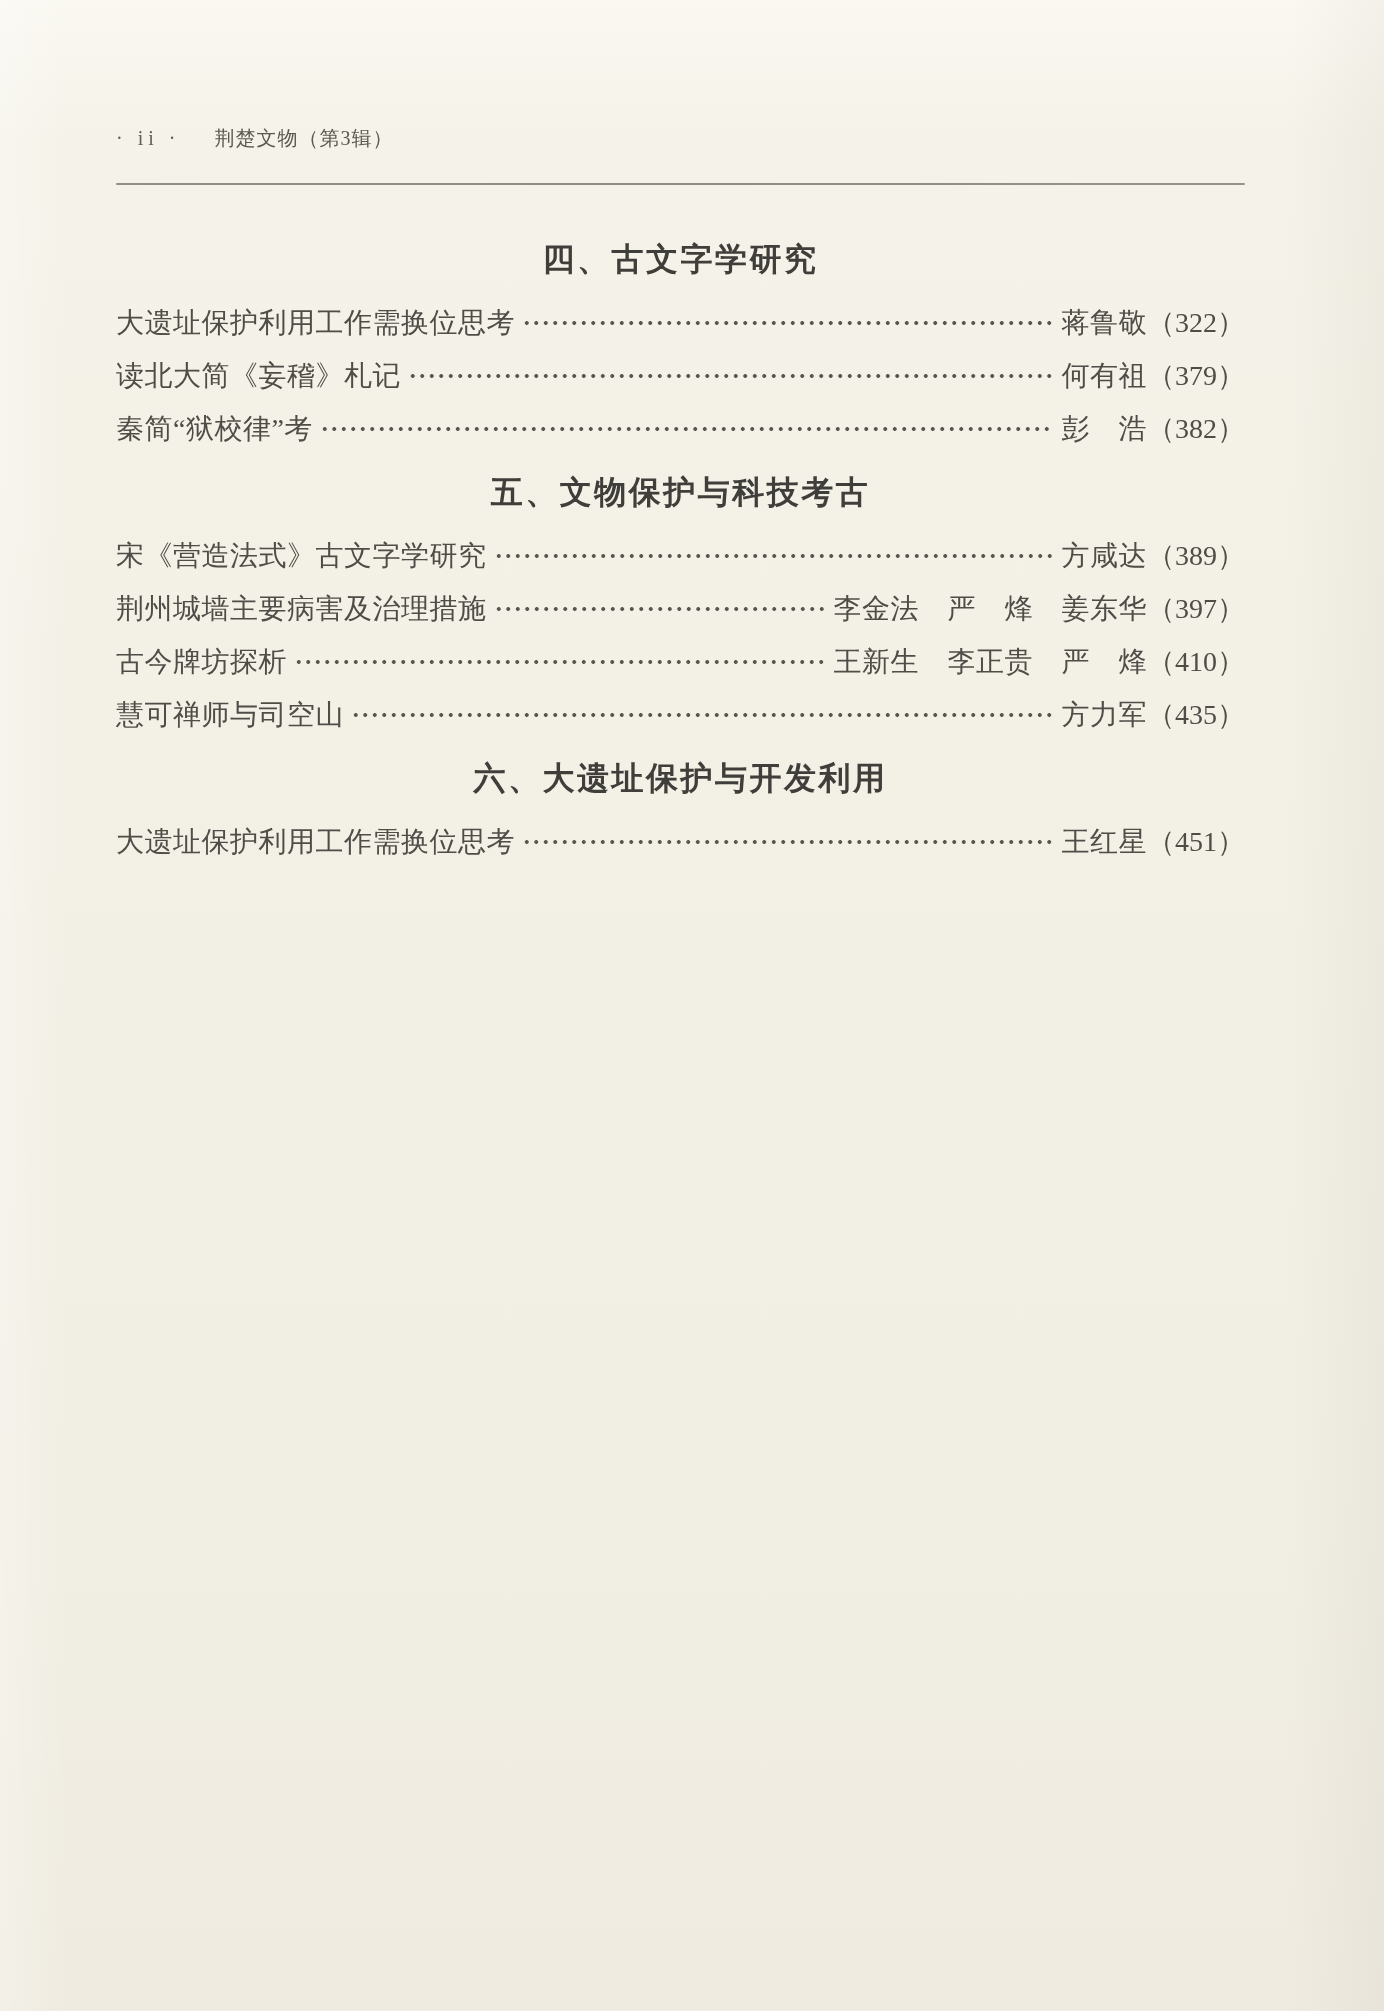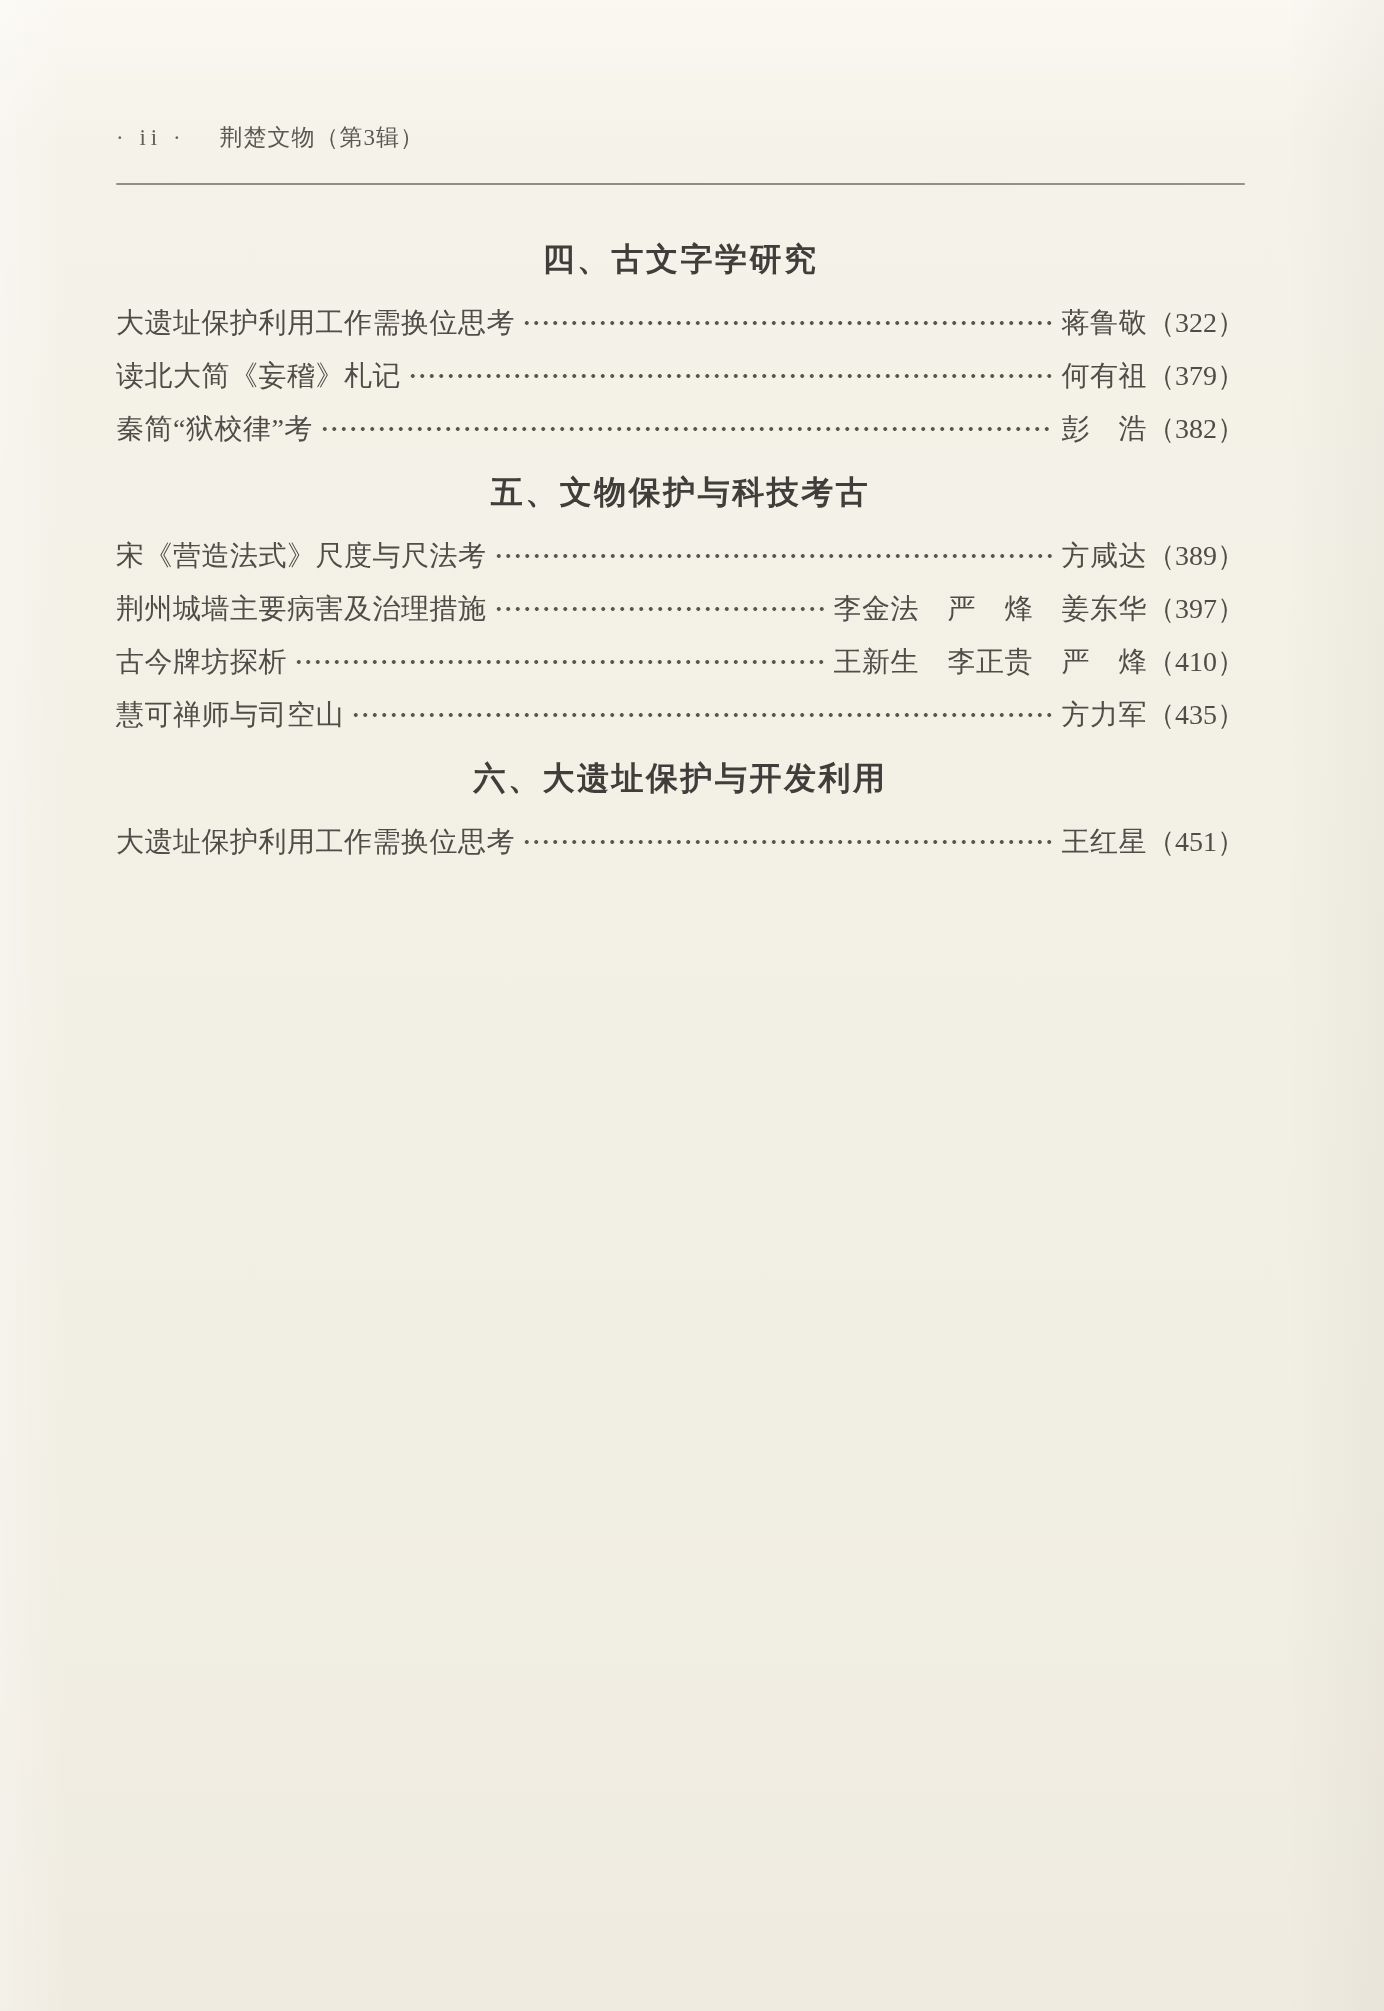--- a/index.html
+++ b/index.html
@@ -21,21 +21,21 @@
     inset: 0;
   }
   .content {
     padding: 122px 139px 0 116px;
   }
   
   .running-header {
     display: flex;
     align-items: baseline;
     line-height: 32px;
-    font-size: 23px;
+    font-size: 20px;
     color: #5b5852;
   }
   .folio {
     letter-spacing: 5px;
     margin-right: 34px;
     color: #615e57;
   }
   .book-title {
     letter-spacing: 1px;
   }
@@ -120,21 +120,21 @@
         <span class="title">秦简“狱校律”考</span>
         <span class="leader"></span>
         <span class="authors">彭　浩</span>
         <span class="pageno">（382）</span>
       </div>
     </section>
 
     <section class="toc-section">
       <h2 class="section-heading">五、文物保护与科技考古</h2>
       <div class="entry">
-        <span class="title">宋《营造法式》尺度与尺法考</span>
+        <span class="title">宋《营造法式》古文字学研究</span>
         <span class="leader"></span>
         <span class="authors">方咸达</span>
         <span class="pageno">（389）</span>
       </div>
       <div class="entry">
         <span class="title">荆州城墙主要病害及治理措施</span>
         <span class="leader"></span>
         <span class="authors">李金法　严　烽　姜东华</span>
         <span class="pageno">（397）</span>
       </div>

